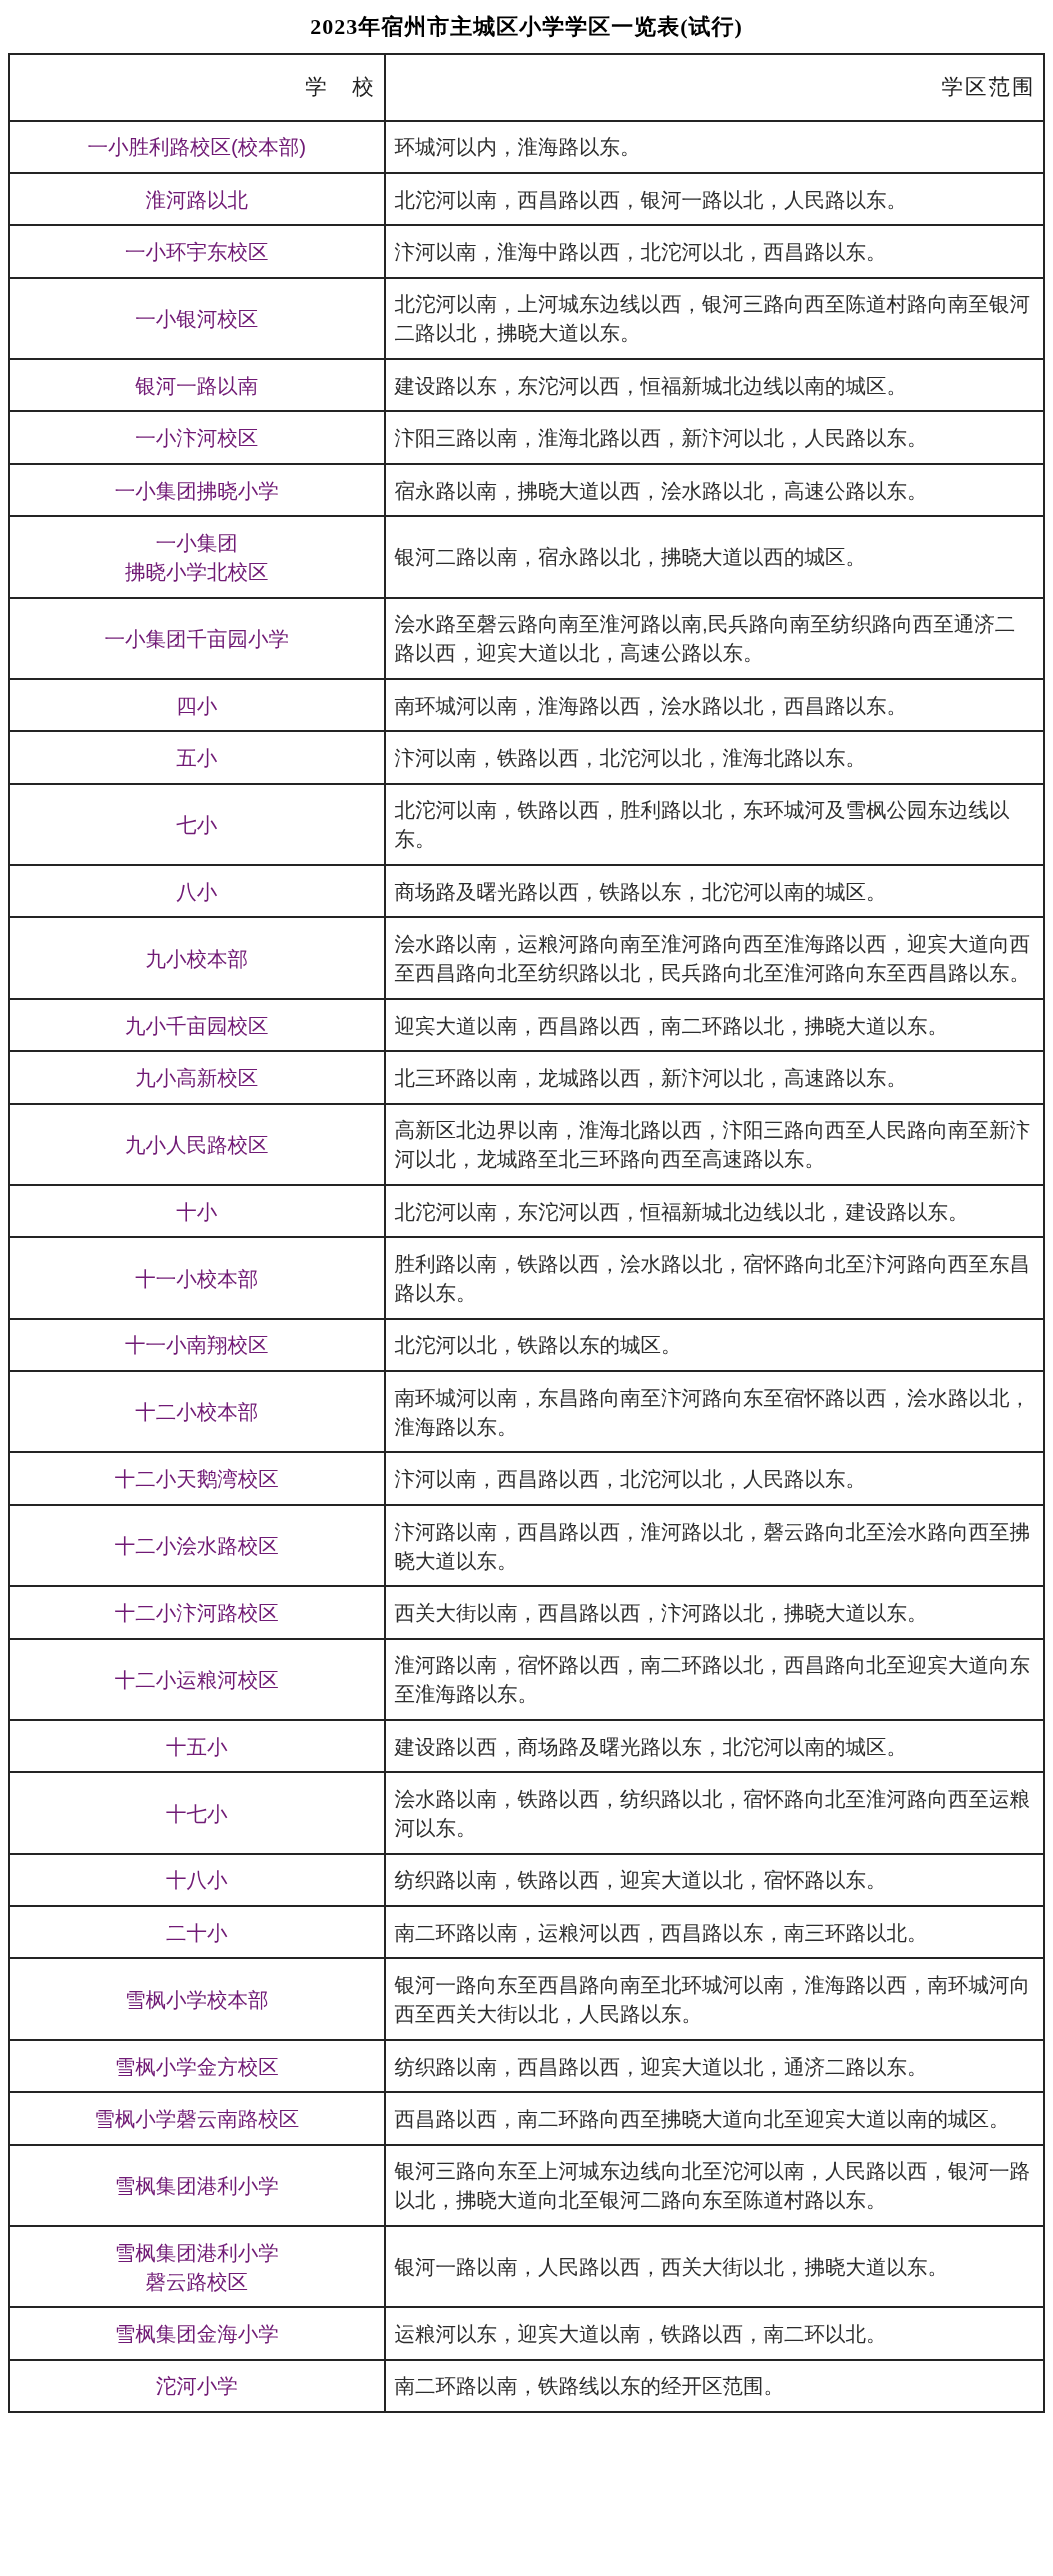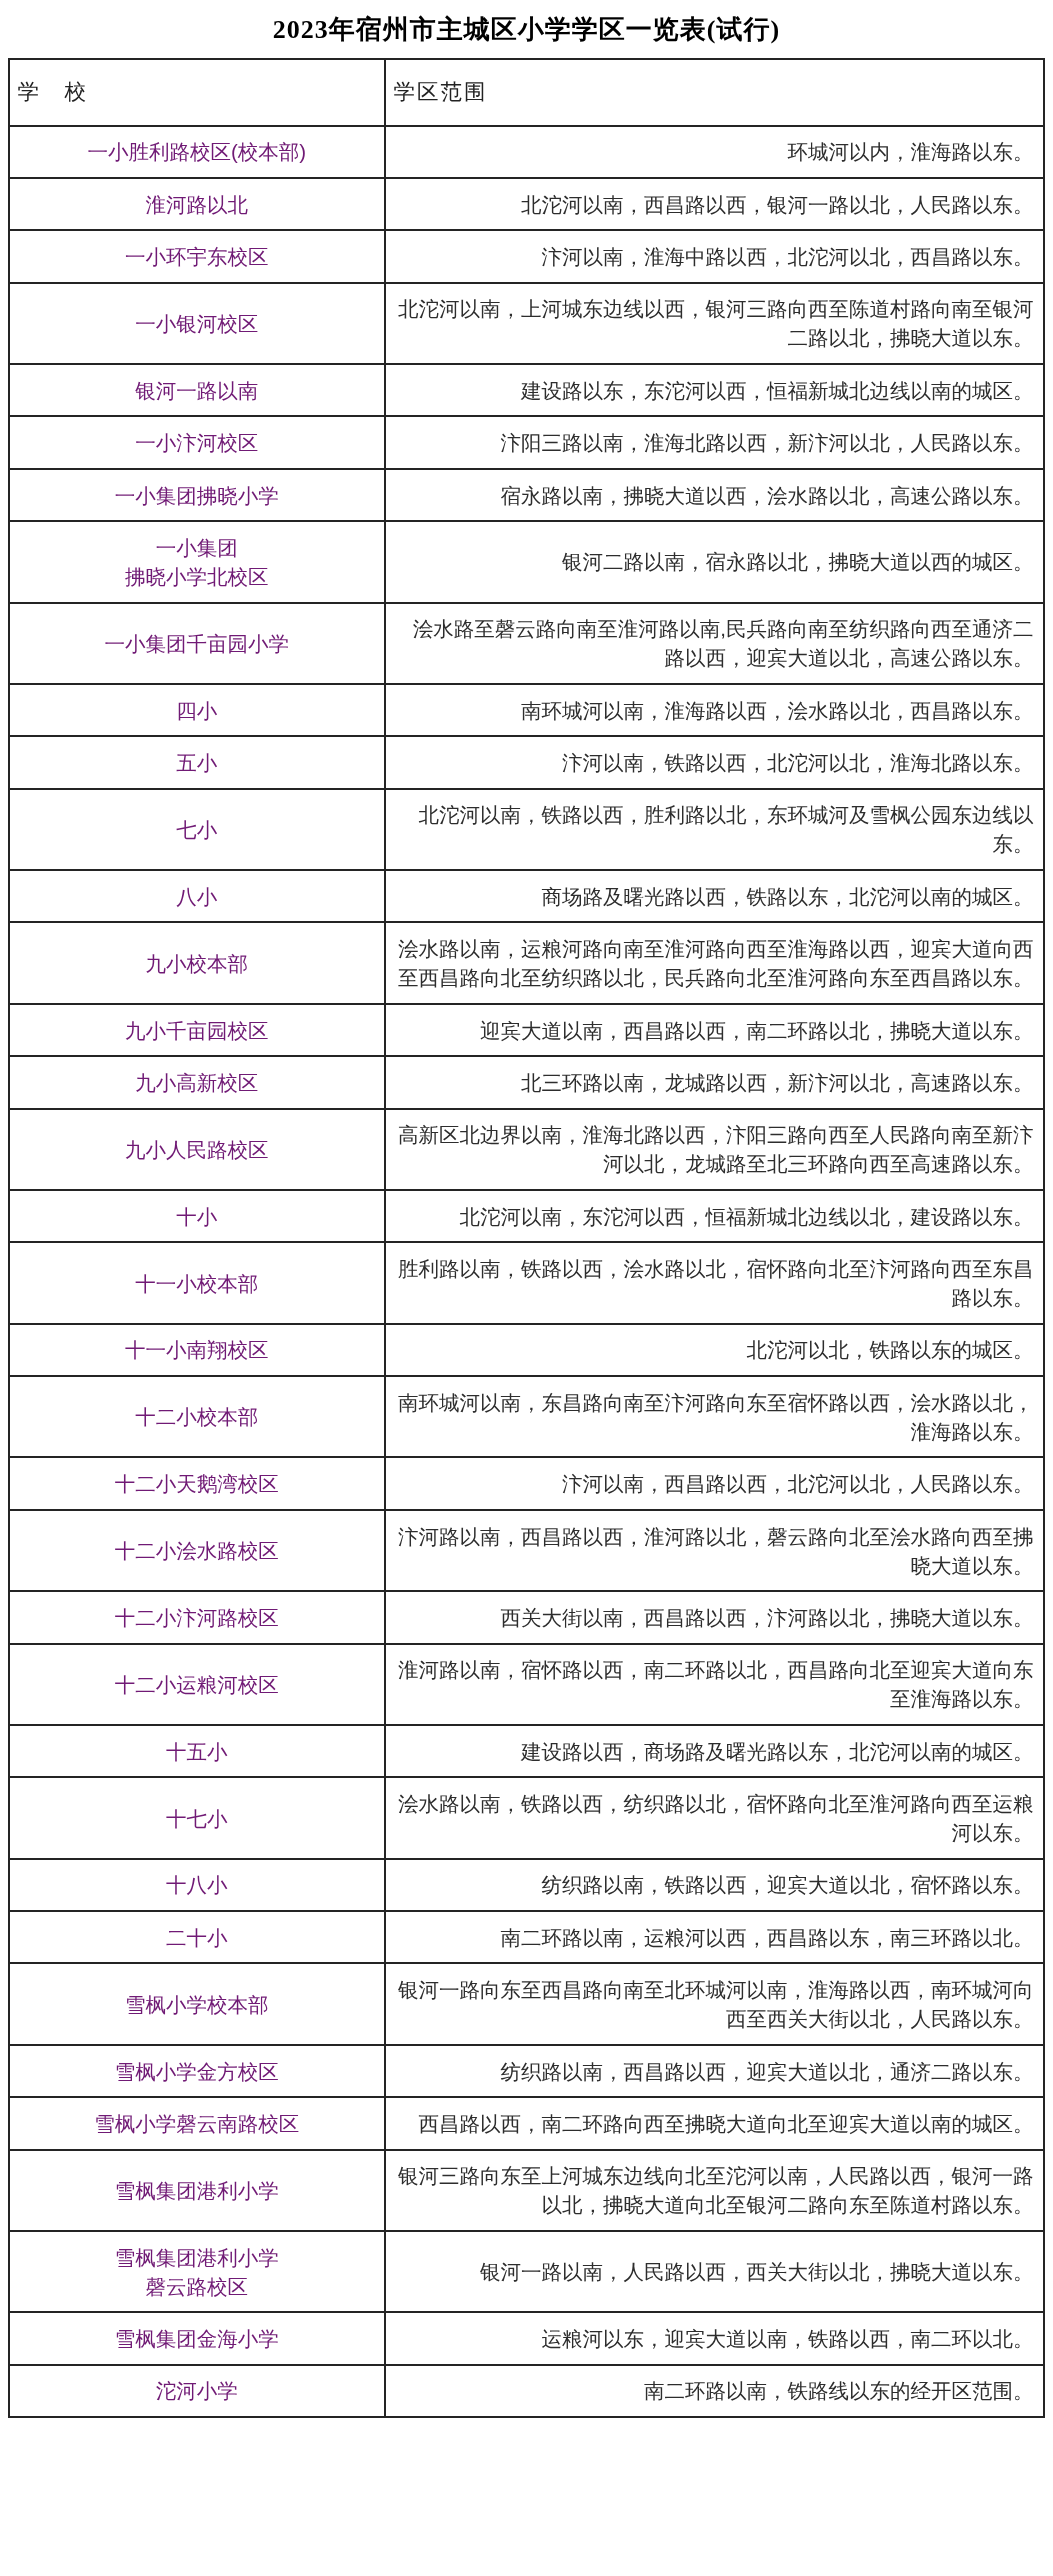--- a/index.html
+++ b/index.html
@@ -7,21 +7,21 @@
     width:1053px;
     margin:0 auto;
     background:#ffffff;
     font-family:"Liberation Sans","DejaVu Sans",sans-serif;
     color:#2d2d2d;
     box-sizing:border-box;
     padding:7.8px 7.8px 13.7px 7.8px;
   }
   .title{
     text-align:center;
-    font-size:26px;
+    font-size:22px;
     font-weight:bold;
     color:#000000;
     letter-spacing:1px;
     margin:3.9px 0 11.7px 0;
     font-family:"Liberation Serif","DejaVu Serif",serif;
   }
   table.district-table{
     width:100%;
     border-collapse:collapse;
     table-layout:fixed;
@@ -33,31 +33,31 @@
     border:2px solid #242424;
     font-size:20.5px;
     line-height:29px;
     vertical-align:middle;
   }
   table.district-table th{
     padding:17.6px 7.8px;
     font-weight:normal;
     font-size:21.5px;
     letter-spacing:2px;
-    text-align:left;
+    text-align:right;
     color:#222222;
   }
   td.school-cell{
     text-align:center;
     padding:10.7px 5.9px;
     white-space:pre-line;
     color:#701a75;
   }
   td.range-cell{
-    text-align:right;
+    text-align:left;
     padding:10.7px 9.8px 10.7px 8.8px;
     color:#2d2d2d;
     border-radius:13px;
   }
 </style>
 </head>
 <body>
 
 <div class="page">
 

